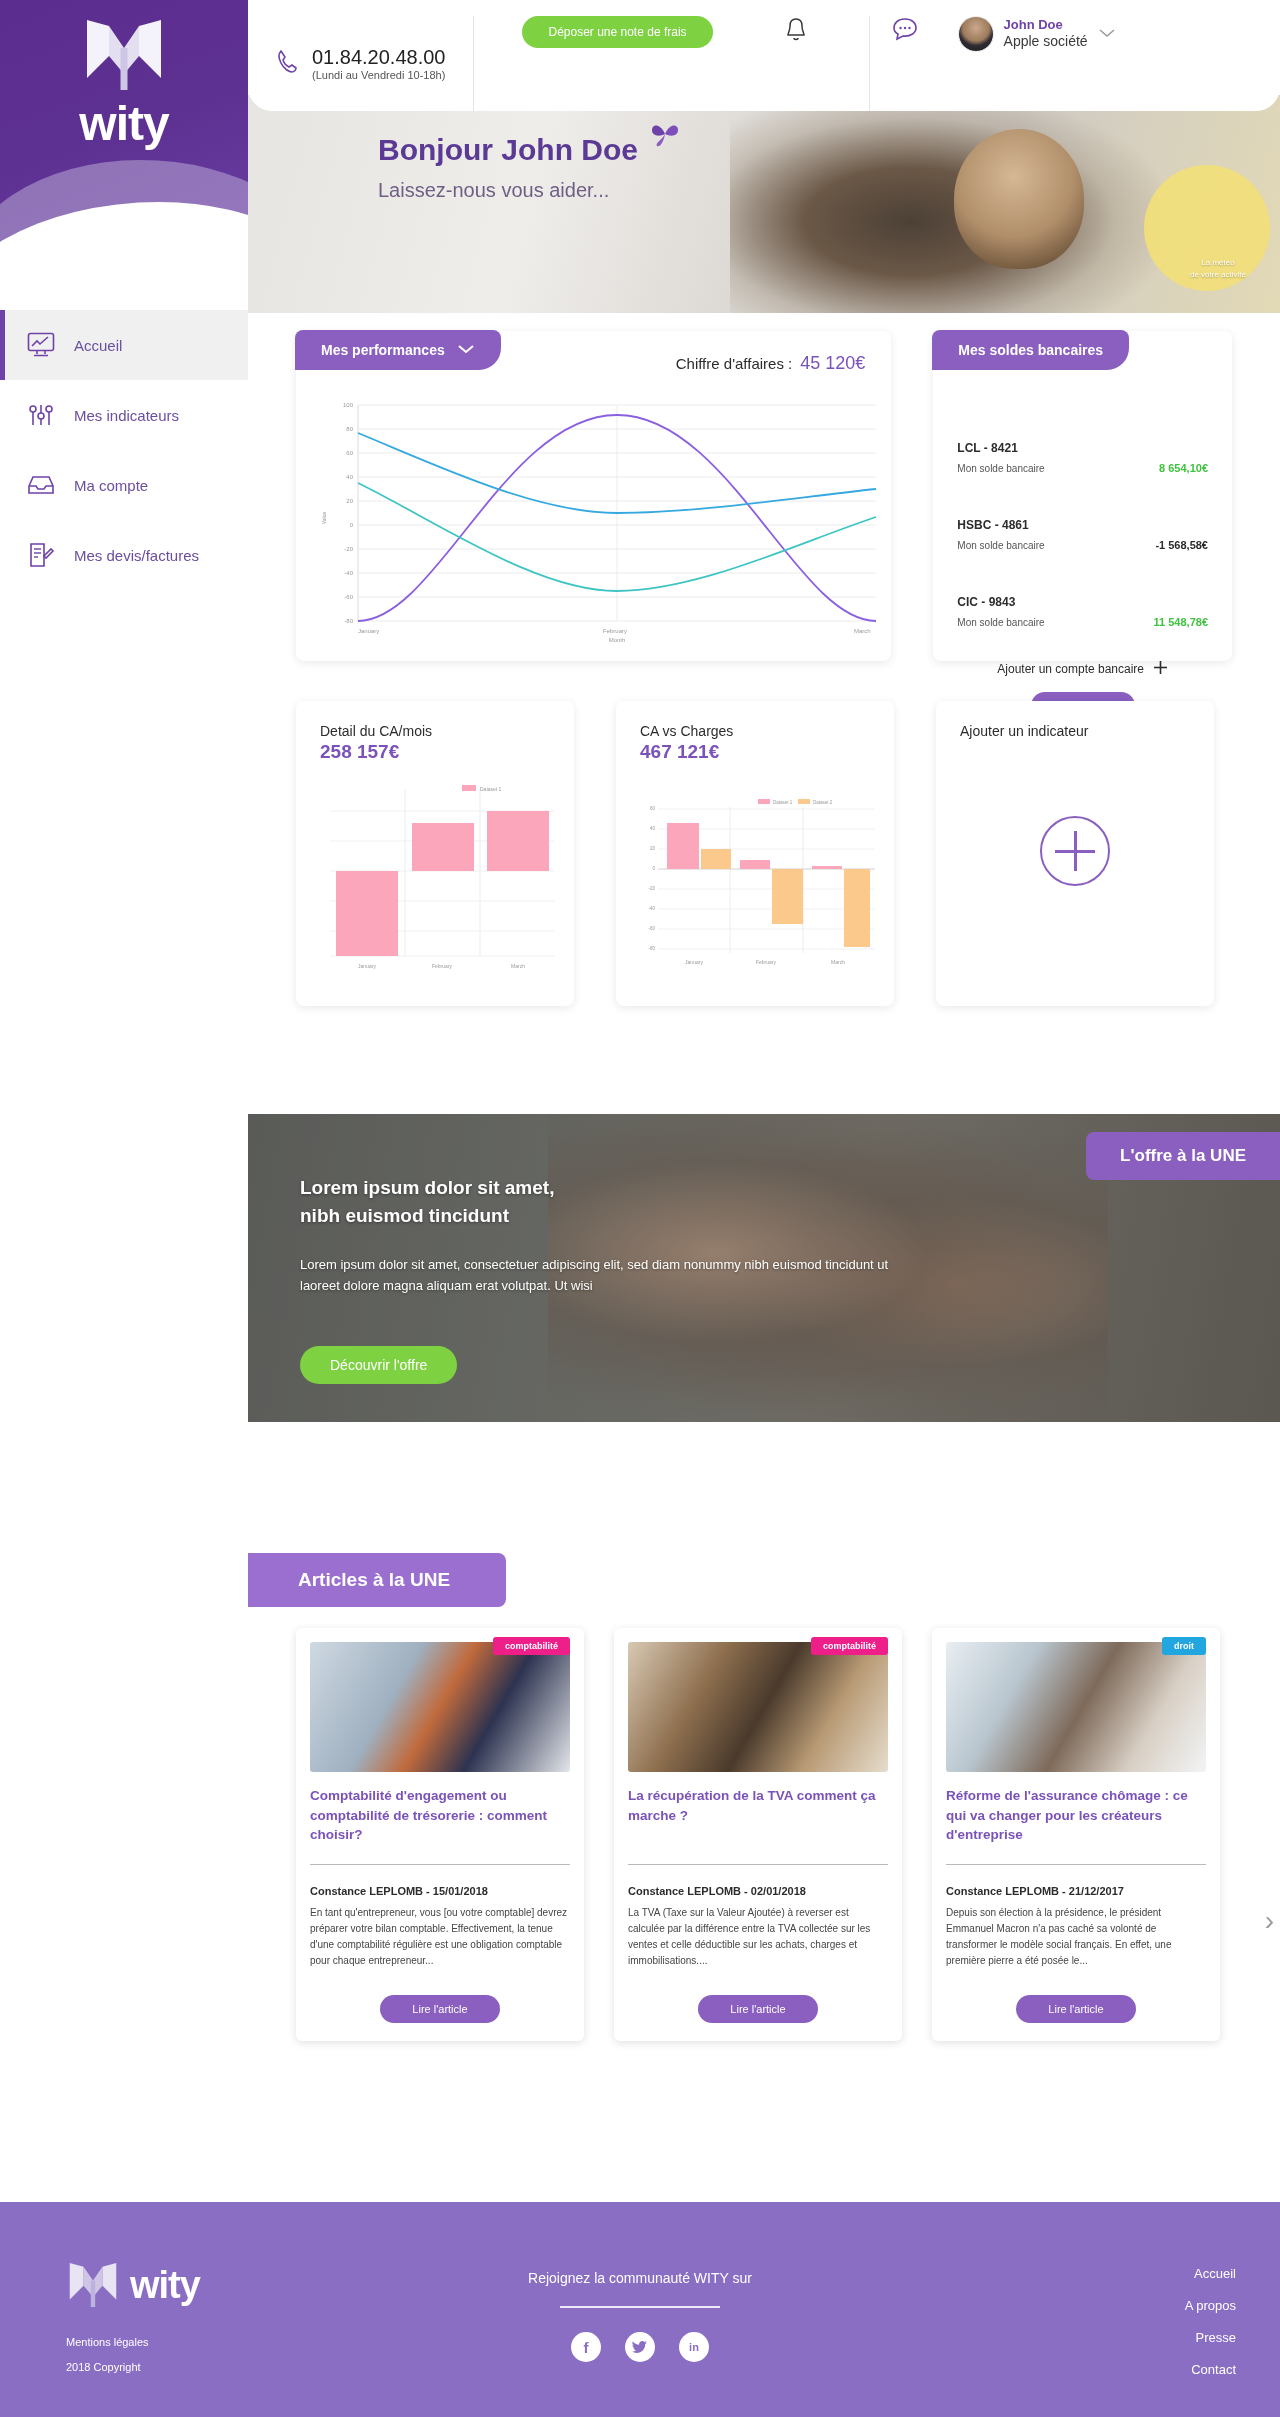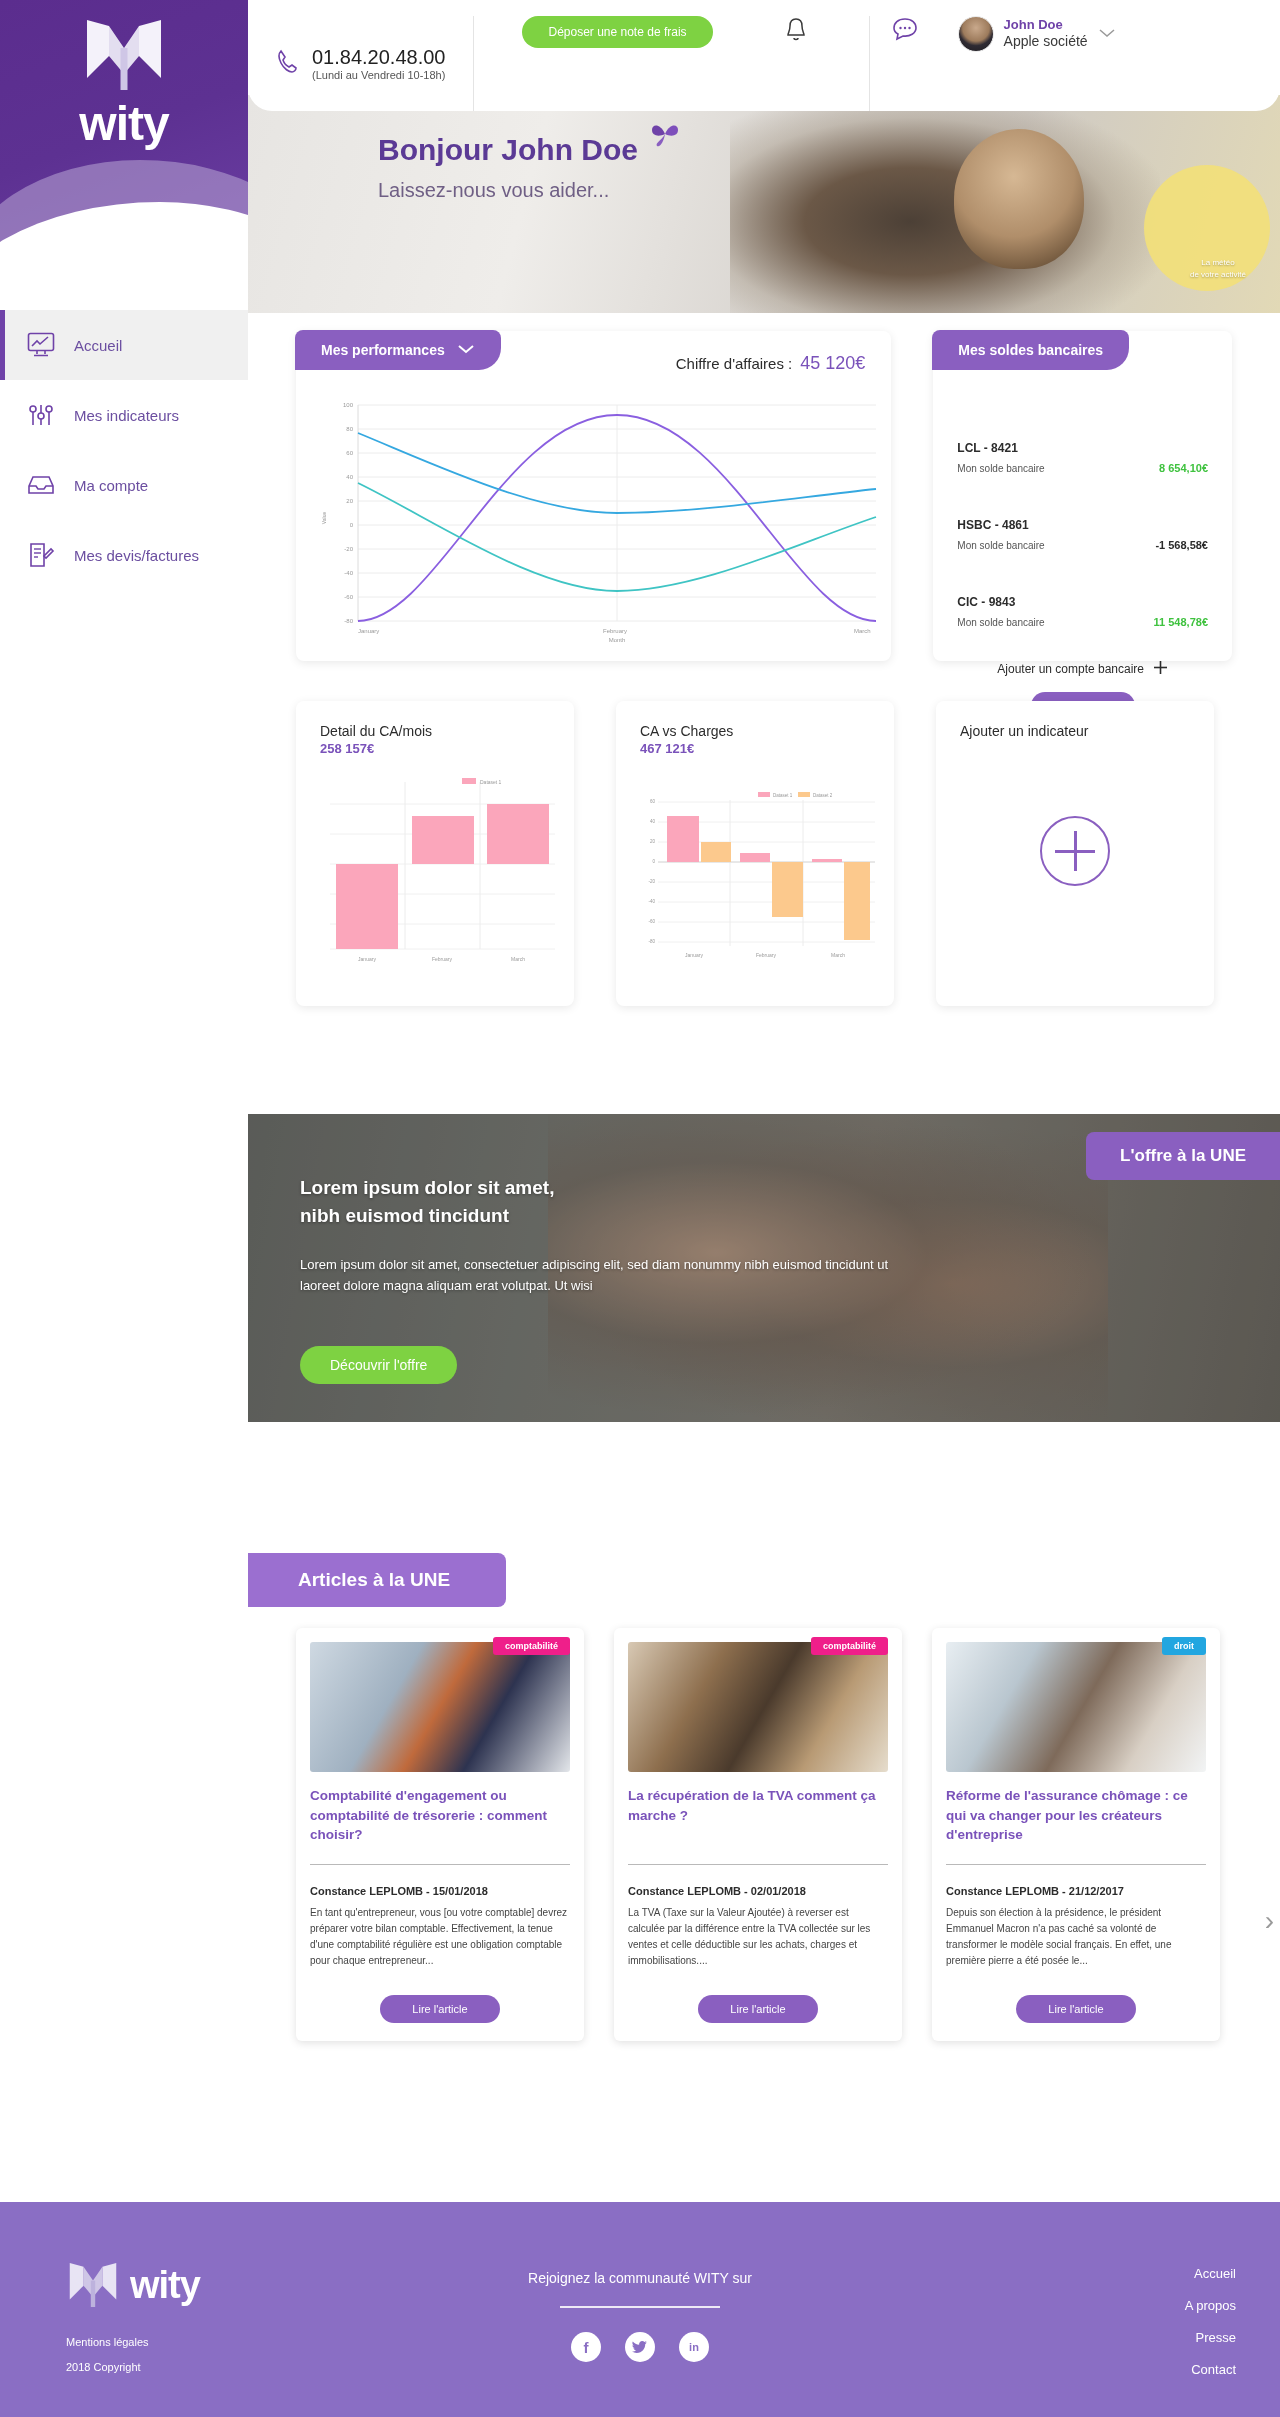--- a/index.html
+++ b/index.html
@@ -65,21 +65,21 @@
   .bank-name{font-size:12px;font-weight:bold;color:#2c2c2c;margin-bottom:7px;}
   .bank-line{display:flex;justify-content:space-between;align-items:baseline;}
   .bank-lbl{font-size:10px;color:#555;}
   .bank-val{font-size:11px;font-weight:bold;}
   .pos{color:#3fc23f;} .neg{color:#2c2c2c;}
   .bank-add{display:flex;align-items:center;justify-content:center;gap:9px;font-size:12px;color:#2c2c2c;margin:32px 0 14px;cursor:pointer;}
   .purple-btn{display:block;margin:0 auto;background:#8a5fc0;color:#fff;border:none;border-radius:16px;padding:8px 34px;font-size:11px;font-weight:bold;cursor:pointer;font-family:inherit;}
 
   .ind-card{width:278px;height:305px;padding:22px 24px;position:relative;}
   .ind-ttl{font-size:14px;color:#2c2c2c;margin-bottom:2px;}
-  .ind-val{font-size:13px;font-weight:bold;color:#7a52ba;}
+  .ind-val{font-size:19px;font-weight:bold;color:#7a52ba;}
   .plus-circle{position:absolute;left:50%;top:150px;transform:translate(-50%,-50%);width:70px;height:70px;border-radius:50%;border:2px solid #8a5fc0;cursor:pointer;}
   .plus-circle:before,.plus-circle:after{content:"";position:absolute;background:#8a5fc0;}
   .plus-circle:before{left:50%;top:13px;width:3px;height:40px;margin-left:-1.5px;}
   .plus-circle:after{top:50%;left:13px;height:3px;width:40px;margin-top:-1.5px;}
 
   
   .offer{position:absolute;left:248px;top:1114px;width:1032px;height:308px;overflow:hidden;
         background:linear-gradient(100deg,#6d6f6a 0%,#7d7f78 30%,#8a867c 58%,#6e6a61 100%);}
   .offer-dim{position:absolute;inset:0;background:rgba(45,48,45,.30);}
   .offer-people{position:absolute;left:300px;top:0;width:560px;height:308px;

